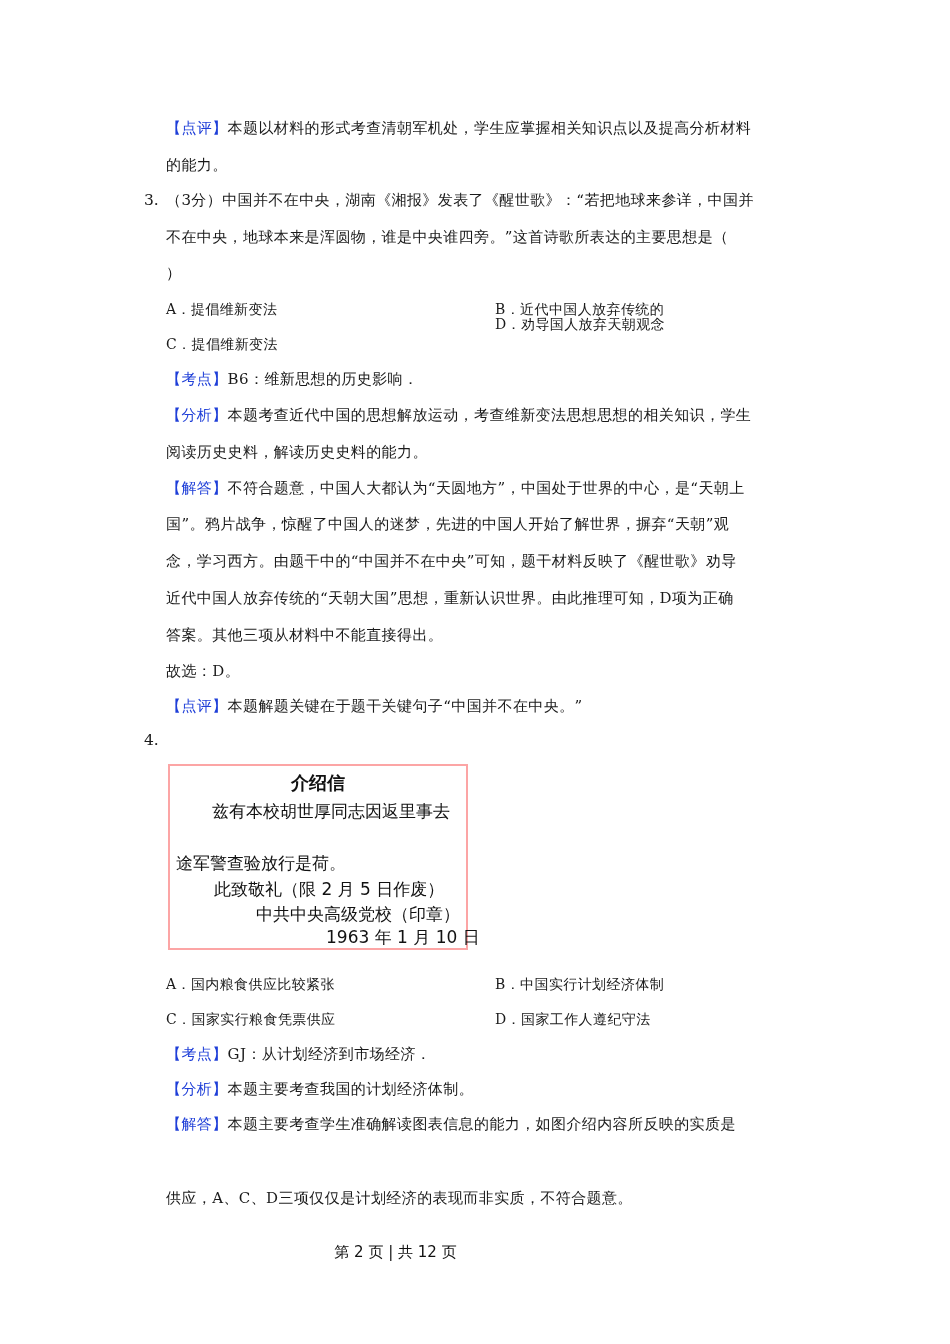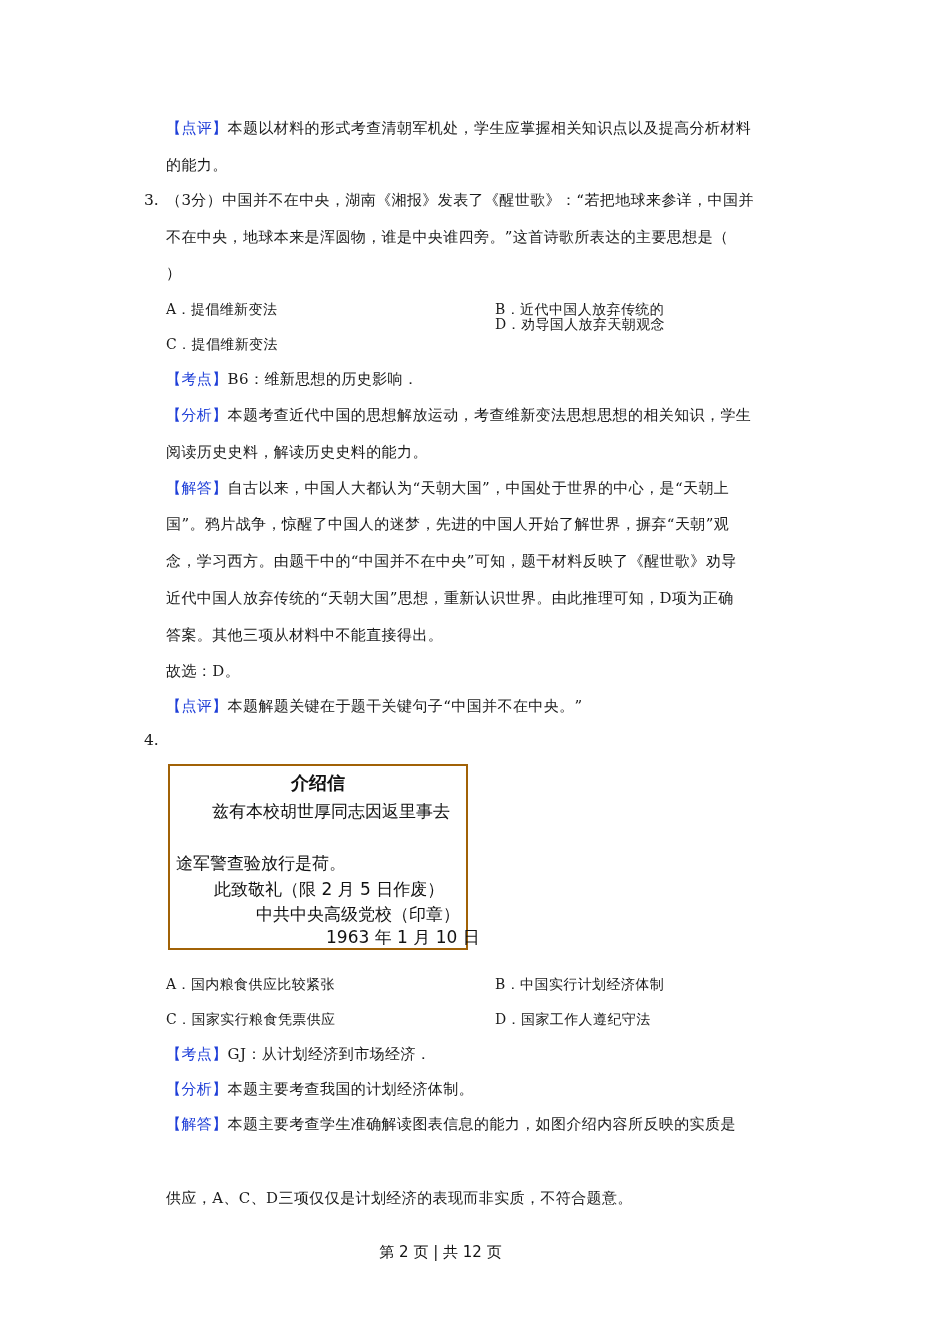--- a/index.html
+++ b/index.html
@@ -2,24 +2,24 @@
 <html><head>
 <meta charset="utf-8">
 <style>
   html, body { margin: 0; padding: 0; background: #ffffff; }
   body { width: 950px; height: 1344px; position: relative; font-family: "DejaVu Serif", "Liberation Serif", serif; color: #1a1a1a; }
   .page { position: absolute; left: 0; top: 0; width: 950px; height: 1344px; }
   .line { position: absolute; left: 166px; width: 640px; font-size: 15px; line-height: 20px; white-space: nowrap; letter-spacing: 0.4px; }
   .qnum { position: absolute; left: 144px; font-size: 15.5px; line-height: 20px; }
   .tag { color: #1f3fd8; }
   .opt { position: absolute; font-size: 14px; line-height: 20px; white-space: nowrap; letter-spacing: 0.4px; }
-  .letter-box { position: absolute; left: 168px; top: 764px; width: 300px; height: 186px; border: 2px solid #a16207; box-sizing: border-box; font-family: "DejaVu Sans", sans-serif; font-size: 17px; color: #111; }
+  .letter-box { position: absolute; left: 168px; top: 764px; width: 300px; height: 186px; border: 2px solid #fca5a5; box-sizing: border-box; font-family: "DejaVu Sans", sans-serif; font-size: 17px; color: #111; }
   .letter-box .lt { position: absolute; white-space: nowrap; line-height: 22px; }
   .letter-title { font-weight: bold; font-size: 18px; }
-  .footer { position: absolute; top: 1243px; left: 0; width: 791px; text-align: center; font-family: "DejaVu Sans", sans-serif; font-size: 15px; color: #111; margin-left: 45px; }
+  .footer { position: absolute; top: 1243px; left: 0; width: 791px; text-align: center; font-family: "DejaVu Sans", sans-serif; font-size: 15px; color: #111; }
 </style>
 </head>
 <body>
 
 <div class="page">
 
   <div class="line" style="top:118px"><span class="tag">【点评】</span><span>本题以材料的形式考查清朝军机处，学生应掌握相关知识点以及提高分析材料</span></div>
   <div class="line" style="top:155px">的能力。</div>
 
   <div class="qnum" style="top:190px">3.</div>
@@ -29,21 +29,21 @@
 
   <div class="opt" style="top:299px; left:166px">A．提倡维新变法</div>
   <div class="opt" style="top:299px; left:495px">B．近代中国人放弃传统的</div>
   <div class="opt" style="top:334px; left:166px">C．提倡维新变法</div>
   <div class="opt" style="top:314px; left:495px">D．劝导国人放弃天朝观念</div>
 
   <div class="line" style="top:369px"><span class="tag">【考点】</span><span>B6：维新思想的历史影响．</span></div>
   <div class="line" style="top:405px"><span class="tag">【分析】</span><span>本题考查近代中国的思想解放运动，考查维新变法思想思想的相关知识，学生</span></div>
   <div class="line" style="top:442px">阅读历史史料，解读历史史料的能力。</div>
 
-  <div class="line" style="top:478px"><span class="tag">【解答】</span><span>自古以来，中国人大都认为“天朝大国”，中国处于世界的中心，是“天朝上</span></div>
+  <div class="line" style="top:478px"><span class="tag">【解答】</span><span>不符合题意，中国人大都认为“天圆地方”，中国处于世界的中心，是“天朝上</span></div>
   <div class="line" style="top:514px">国”。鸦片战争，惊醒了中国人的迷梦，先进的中国人开始了解世界，摒弃“天朝”观</div>
   <div class="line" style="top:551px">念，学习西方。由题干中的“中国并不在中央”可知，题干材料反映了《醒世歌》劝导</div>
   <div class="line" style="top:588px">近代中国人放弃传统的“天朝大国”思想，重新认识世界。由此推理可知，D项为正确</div>
   <div class="line" style="top:625px">答案。其他三项从材料中不能直接得出。</div>
   <div class="line" style="top:661px">故选：D。</div>
   <div class="line" style="top:696px"><span class="tag">【点评】</span><span>本题解题关键在于题干关键句子“中国并不在中央。”</span></div>
 
   <div class="qnum" style="top:730px">4.</div>
 
   <div class="letter-box">

